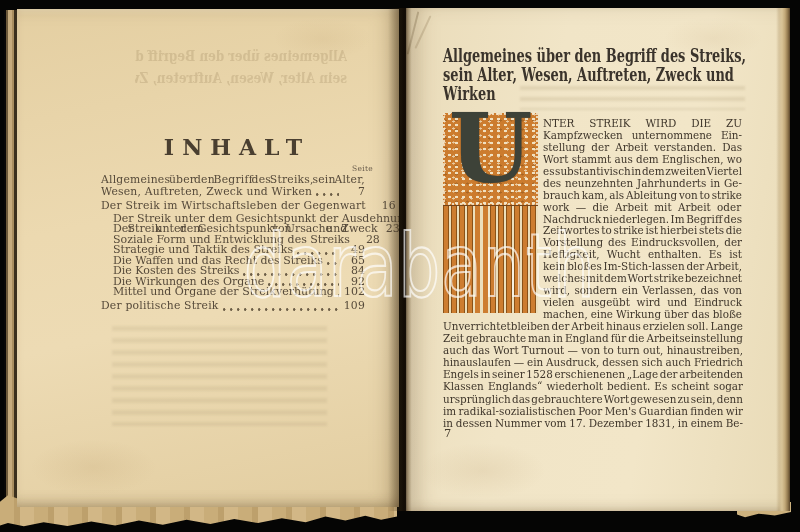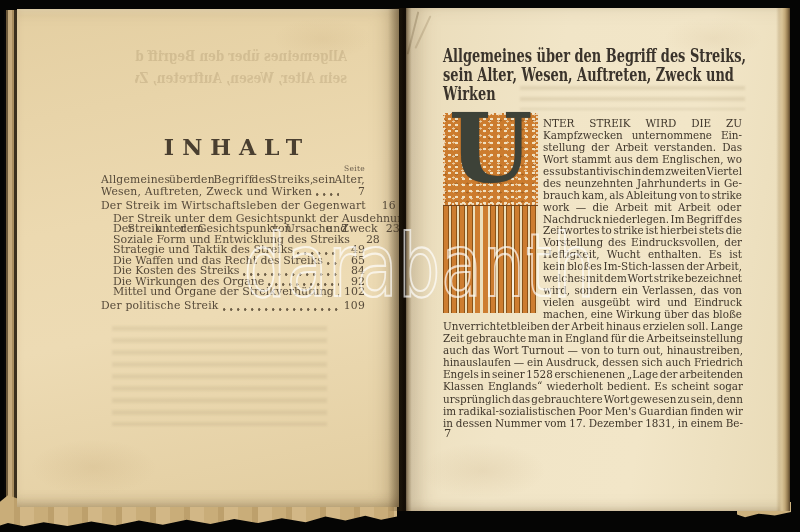--- a/index.html
+++ b/index.html
@@ -46,21 +46,21 @@
   .st1{left:88px;top:37px;width:272px;}
   .st2{left:88px;top:59px;width:272px;}
   .st-block{left:95px;top:317px;width:215px;height:100px;filter:blur(1px);
     background:repeating-linear-gradient(to bottom,rgba(115,95,60,.09) 0 5px,transparent 5px 12px);}
   .st-right{left:114px;top:78px;width:225px;height:24px;filter:blur(1px);
     background:repeating-linear-gradient(to bottom,rgba(125,100,60,.13) 0 4px,transparent 4px 11px);}
 
   
   .toc-title{left:84px;top:125px;width:264px;text-align:center;font-weight:bold;
     font-size:22px;letter-spacing:8px;padding-left:8px;color:#4a3f30;}
-  .seite{right:34px;top:155px;font-size:7.5px;color:#6a5d4c;letter-spacing:.3px;}
+  .seite{right:26px;top:155px;font-size:7.5px;color:#6a5d4c;letter-spacing:.3px;}
   #toc-rows{left:84px;top:165px;width:264px;}
   #toc-rows .toc-row{position:static;display:flex;align-items:baseline;color:#564a3a;}
   .toc-row.main{font-size:10.8px;line-height:11.5px;letter-spacing:.2px;}
   .toc-row.sub{font-size:11px;line-height:10.5px;margin-left:12px;color:#5a4e3d;}
   .toc-row.gapped{margin-top:2.5px;}
   .toc-row .toc-label{position:static;white-space:nowrap;}
   .toc-row .toc-leader{position:static;flex:1;align-self:flex-end;height:9px;margin:0 4px;
     background-image:radial-gradient(circle at 1.2px 6.5px,rgba(86,72,52,.85) 1px,rgba(86,72,52,0) 1.6px);
     background-size:7px 9px;background-repeat:repeat-x;}
   .toc-row .toc-page{position:static;min-width:22px;text-align:right;white-space:nowrap;}

